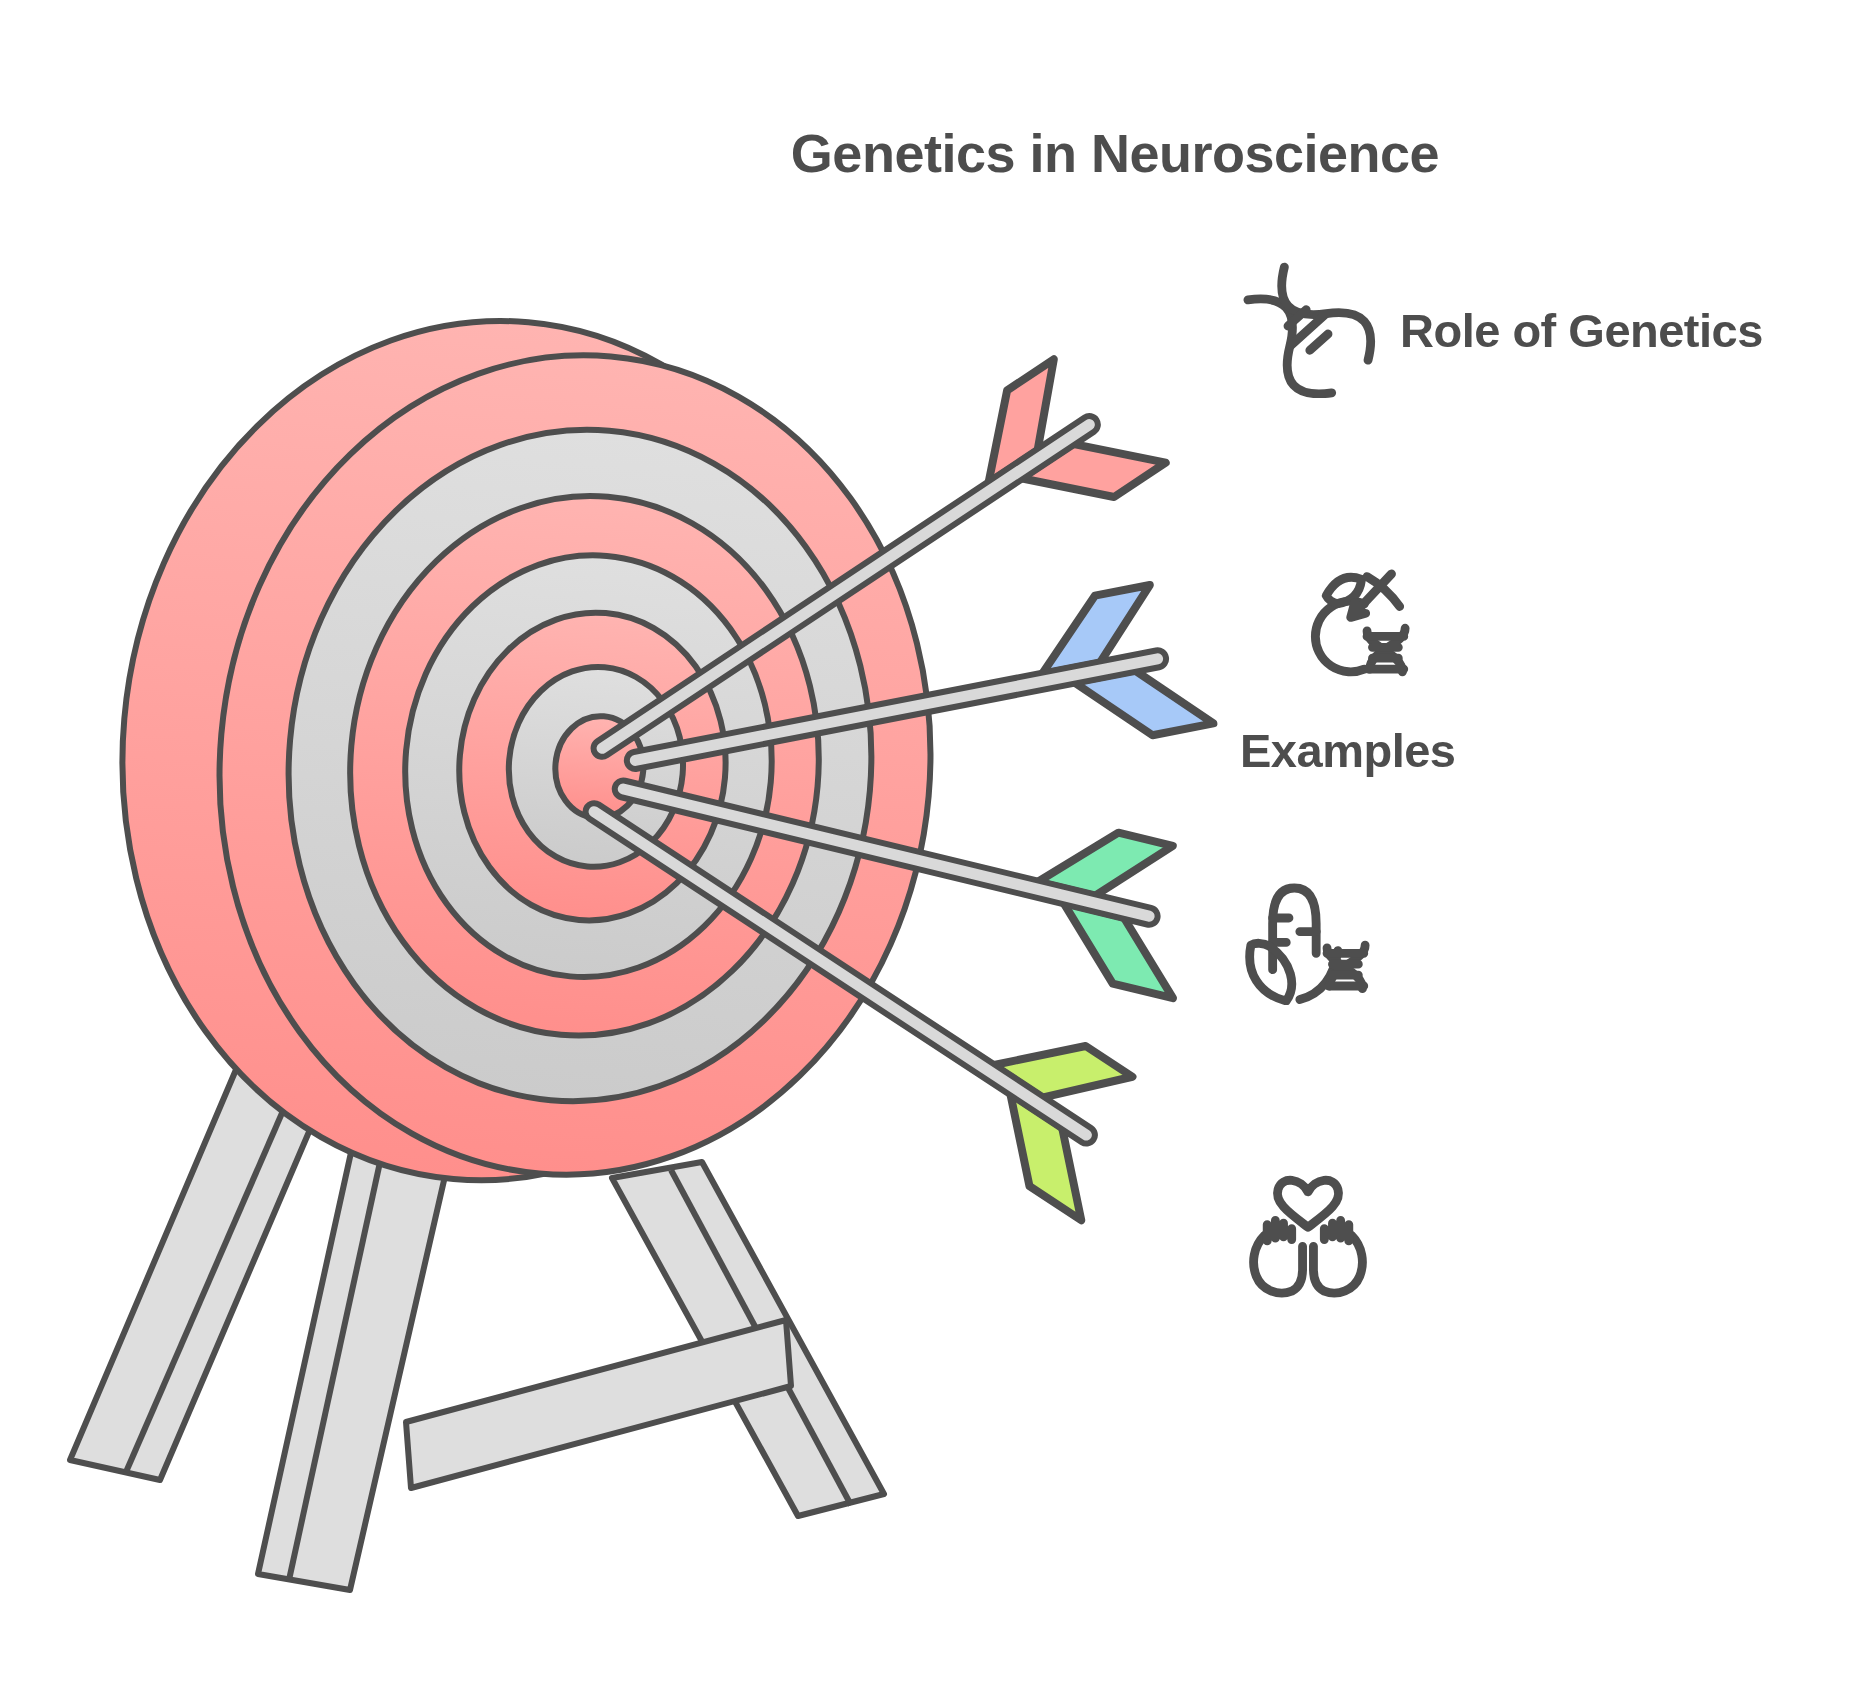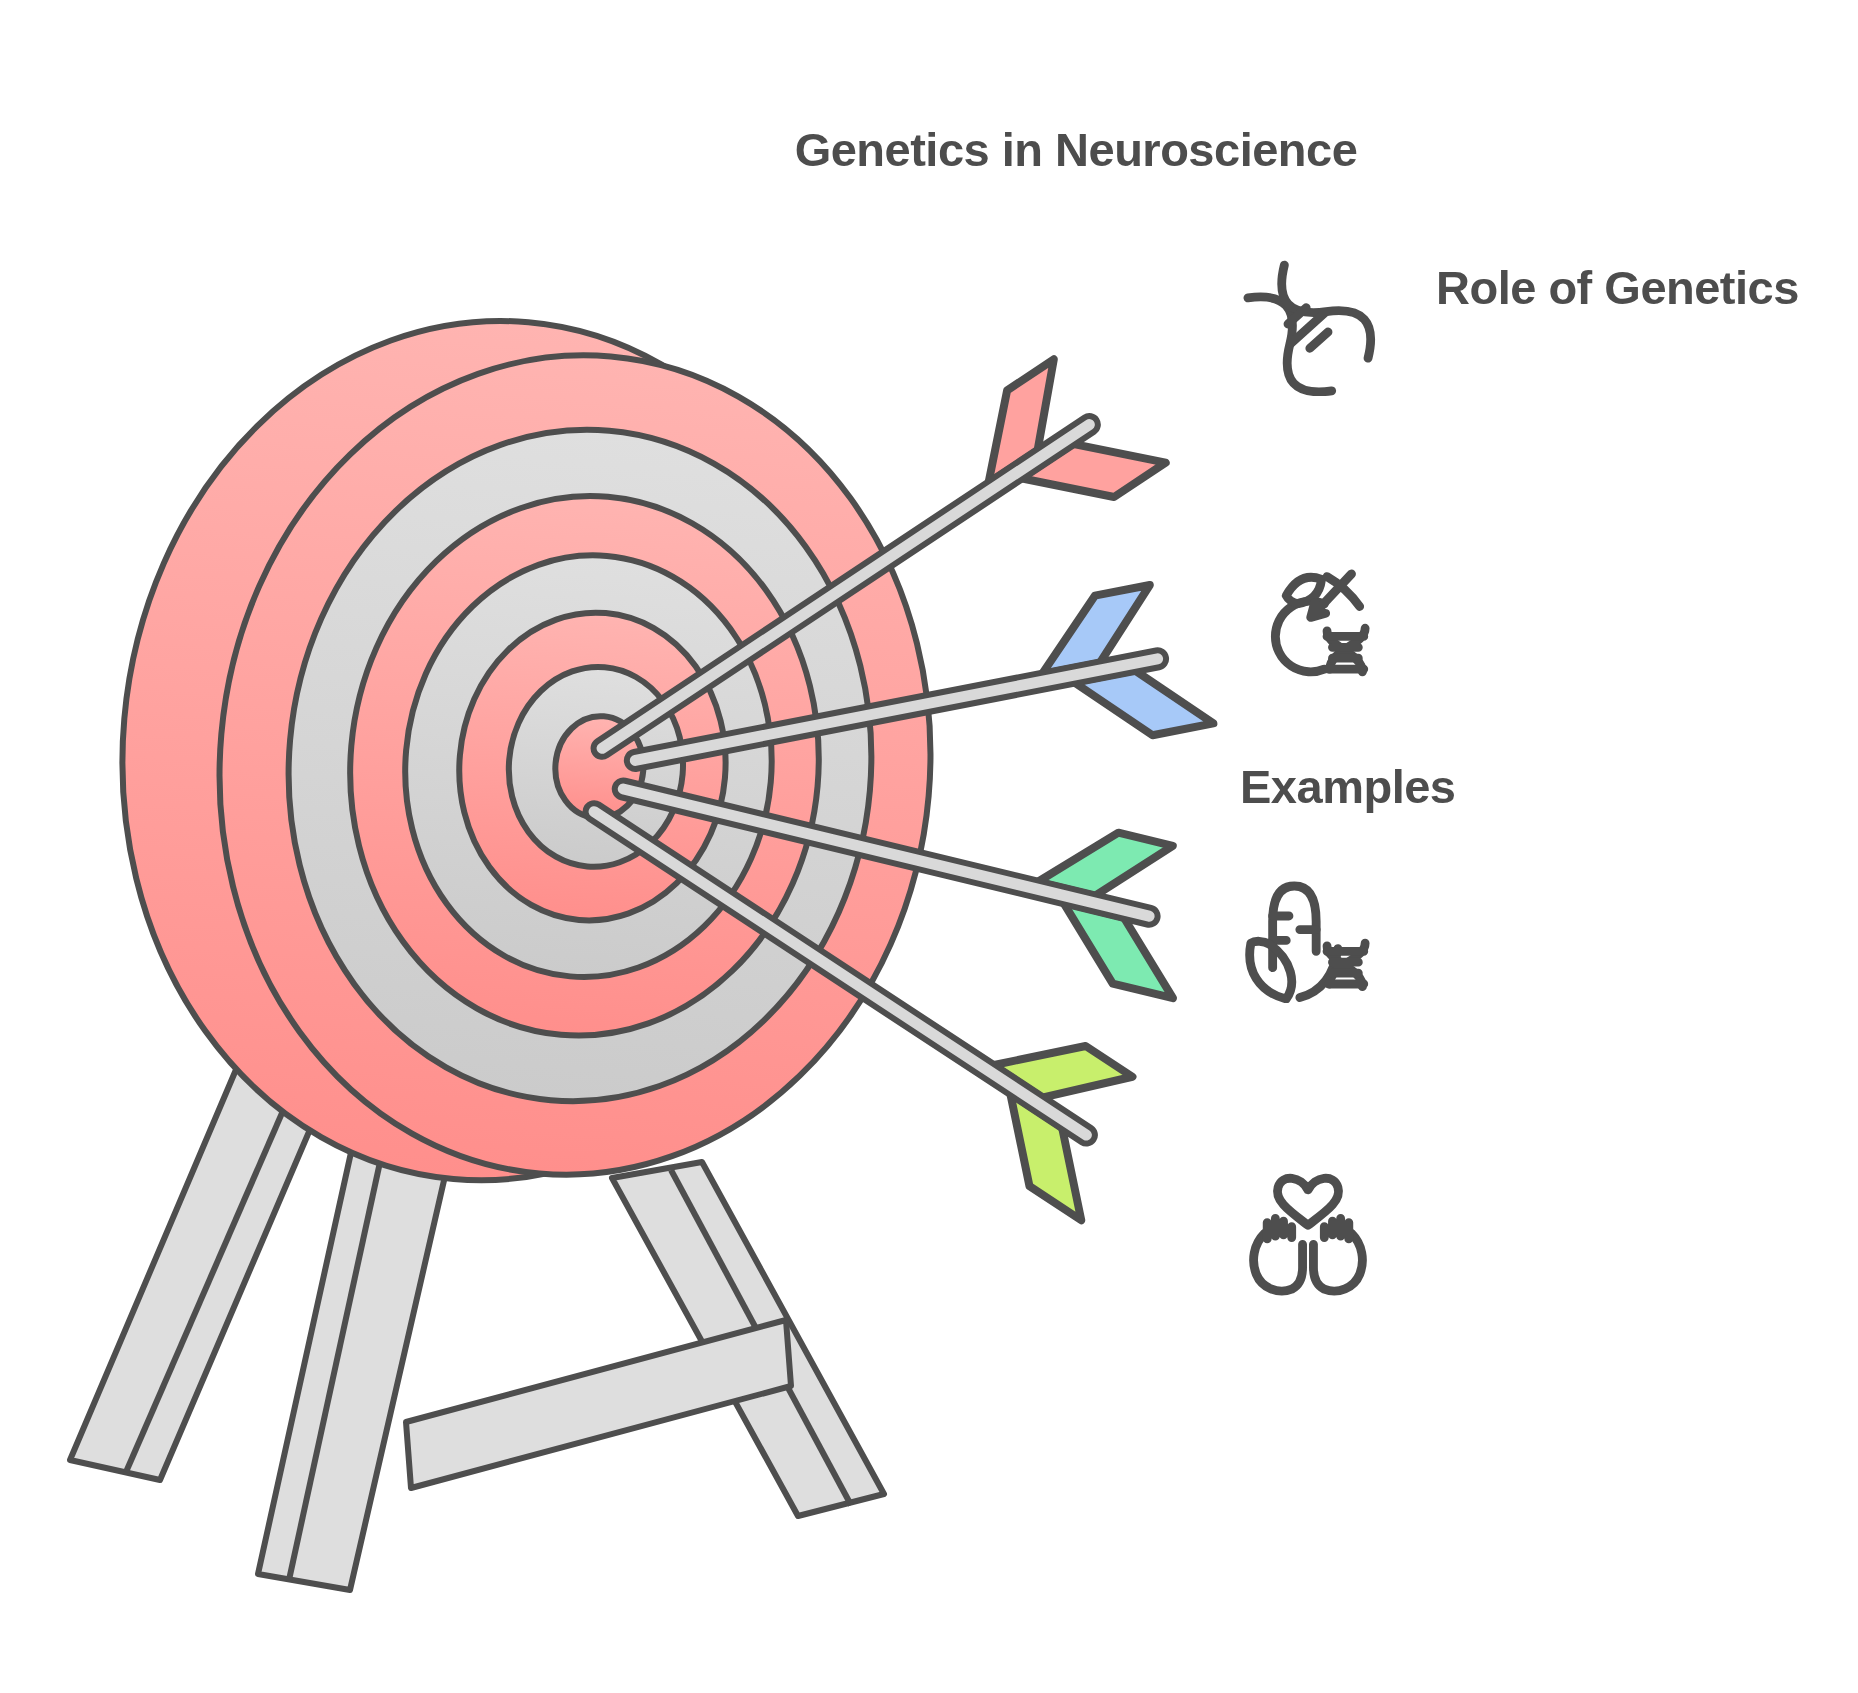--- a/index.html
+++ b/index.html
@@ -2,26 +2,26 @@
 <html style="--target-red: #ff8f8c; --target-red-light: #ffb4b1; --target-gray: #cbcbcb; --target-gray-light: #dfdfdf; --outline: #4e4e4e; --shaft: #d9d9d9; --stand: #dedede; --text: #4d4d4d;"><head>
 <meta charset="utf-8">
 <style>
   html,body{margin:0;padding:0;}
   body{
     width:1858px;height:1693px;position:relative;background:#ffffff;
     font-family:"Liberation Sans","DejaVu Sans",sans-serif;overflow:hidden;
   }
   #stage{position:absolute;inset:0;}
   .title{
-    position:absolute;left:726px;top:122px;width:700px;text-align:center;
-    font-size:47px;font-weight:700;color:var(--text,#4d4d4d);letter-spacing:-0.5px;
+    position:absolute;left:765px;top:122px;width:700px;text-align:center;
+    font-size:54px;font-weight:700;color:var(--text,#4d4d4d);letter-spacing:-0.5px;
   }
   .legend{position:absolute;left:1240px;top:0;width:610px;}
   .legend-row{
-    position:absolute;left:0;height:140px;display:flex;align-items:flex-start;gap:60px;
+    position:absolute;left:0;height:140px;display:flex;align-items:center;gap:24px;
   }
   .legend-row .icon-box{width:136px;height:136px;flex:0 0 136px;display:flex;align-items:center;justify-content:center;}
   .legend-row .icon-box svg{width:136px;height:136px;display:block;stroke:var(--outline,#4e4e4e);}
   .legend-row .label{
     font-size:47px;font-weight:700;color:var(--text,#4d4d4d);letter-spacing:-0.5px;white-space:nowrap;
   }
   .row-1{top:260px;}
   .row-2{top:563px;flex-direction:column;}
   .row-3{top:867px;}
   .row-4{top:1160px;}

